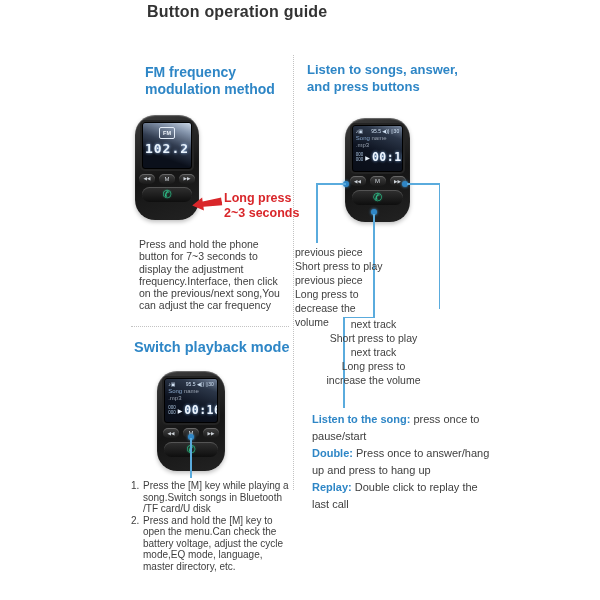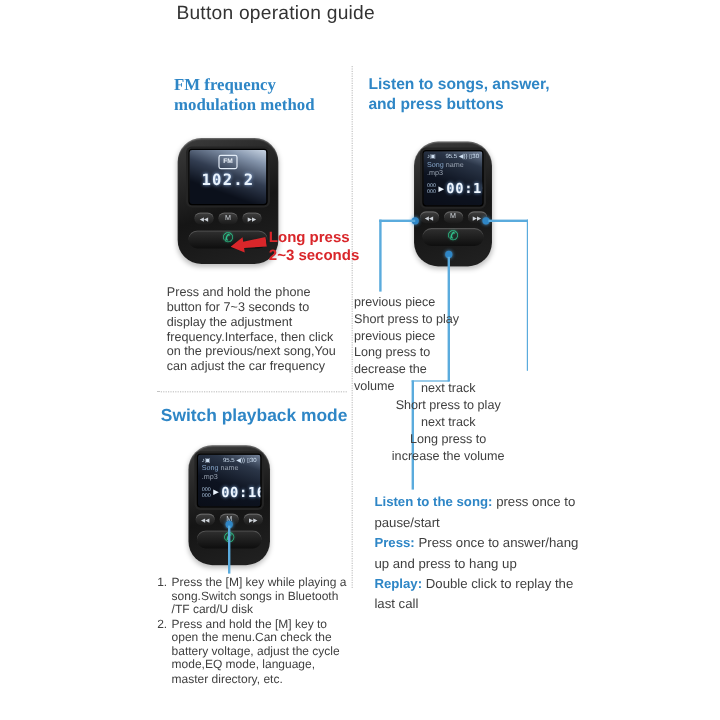--- a/index.html
+++ b/index.html
@@ -2,23 +2,23 @@
 <html><head>
 <meta charset="utf-8">
 <style>
   html,body{margin:0;padding:0;background:#fff;}
   #canvas{position:relative;width:600px;height:600px;background:#ffffff;overflow:hidden;
           font-family:"Liberation Sans",sans-serif;color:#404040;}
   .abs{position:absolute;}
   .preline{white-space:pre-line;}
 
   
-  .page-title{left:147px;top:3px;font-size:16px;font-weight:normal;color:#333;letter-spacing:.2px;}
+  .page-title{left:147px;top:3px;font-size:16px;font-weight:bold;color:#333;letter-spacing:.2px;}
   .h-blue{color:#2e86c6;font-weight:bold;}
-  .h-left1{left:145px;top:64px;width:150px;font-size:14px;line-height:16.5px;font-family:Liberation Serif, serif;}
+  .h-left1{left:145px;top:64px;width:150px;font-size:14px;line-height:16.5px;}
   .h-left2{left:134px;top:339px;font-size:14.5px;white-space:nowrap;}
   .h-right{left:307px;top:62px;width:170px;font-size:13px;line-height:16.5px;}
   .body-text{left:139px;top:238px;width:150px;font-size:10.5px;line-height:12.3px;}
   .red-note{left:224px;top:191px;font-size:12.5px;line-height:14.5px;font-weight:bold;color:#d9262a;}
   .list{left:131px;top:480px;width:162px;font-size:10px;line-height:11.5px;}
   .list-item{display:flex;margin:0;}
   .list-num{flex:0 0 12px;}
   .callout-prev{left:295px;top:245px;font-size:10.5px;line-height:14px;}
   .callout-next{left:300px;top:317px;width:147px;text-align:center;font-size:10.5px;line-height:14px;}
   .notes{left:297px;top:411px;width:178px;font-size:11px;line-height:17px;margin-left:15px;}
@@ -26,21 +26,21 @@
   .nlabel{color:#2e86c6;font-weight:bold;}
 
   
   .vdiv{left:293px;top:55px;height:435px;width:0;border-left:1px dotted #c3c3c3;}
   .hdiv{left:131px;top:326px;width:158px;height:0;border-top:1px dotted #c3c3c3;}
 
   
   .device{background:linear-gradient(160deg,#3c3c3c 0%,#151515 55%,#222 100%);
           border-radius:20px;display:flex;flex-direction:column;align-items:center;
           box-shadow:inset 0 1px 1px rgba(255,255,255,.28),0 2px 4px rgba(0,0,0,.25);}
-  .d1{left:148px;top:115px;width:84px;height:105px;}
+  .d1{left:135px;top:115px;width:64px;height:105px;}
   .d2{left:157px;top:371px;width:68px;height:100px;}
   .d3{left:345px;top:118px;width:65px;height:104px;}
   .screen{position:relative;margin-top:11%;width:76%;height:43%;border-radius:3px;
           border:1px solid #000;box-shadow:0 0 0 2px #242424;overflow:hidden;}
   .scr-fm{background:linear-gradient(200deg,#c9d5e4 0%,#8595ac 18%,#323d51 45%,#0b101b 72%);}
   .scr-player{background:linear-gradient(200deg,#76859c 0%,#2b3648 22%,#0d1320 58%,#0a0e18 100%);}
   .scr-inner{position:relative;z-index:1;display:flex;flex-direction:column;align-items:center;height:100%;width:100%;}
   .fm-badge{margin-top:4px;width:14px;height:10px;border:1px solid #e4edf8;border-radius:2px;
             color:#eef4fb;font-size:5.5px;font-weight:bold;display:flex;align-items:center;justify-content:center;}
   .freq{margin-top:2px;font-family:"DejaVu Sans Mono",monospace;font-size:13px;font-weight:bold;
@@ -205,17 +205,17 @@
 decrease the
 volume</div>
   <div class="abs callout-next preline">next track
 Short press to play
 next track
 Long press to
 increase the volume</div>
 
   <div class="abs notes">
     <p><span class="nlabel">Listen to the song:</span><span> press once to pause/start</span></p>
-    <p><span class="nlabel">Press:</span><span> Press once to answer/hang up and press to hang up</span></p>
+    <p><span class="nlabel">Double:</span><span> Press once to answer/hang up and press to hang up</span></p>
     <p><span class="nlabel">Replay:</span><span> Double click to replay the last call</span></p>
   </div>
 
 </div>
 
 </body></html>

